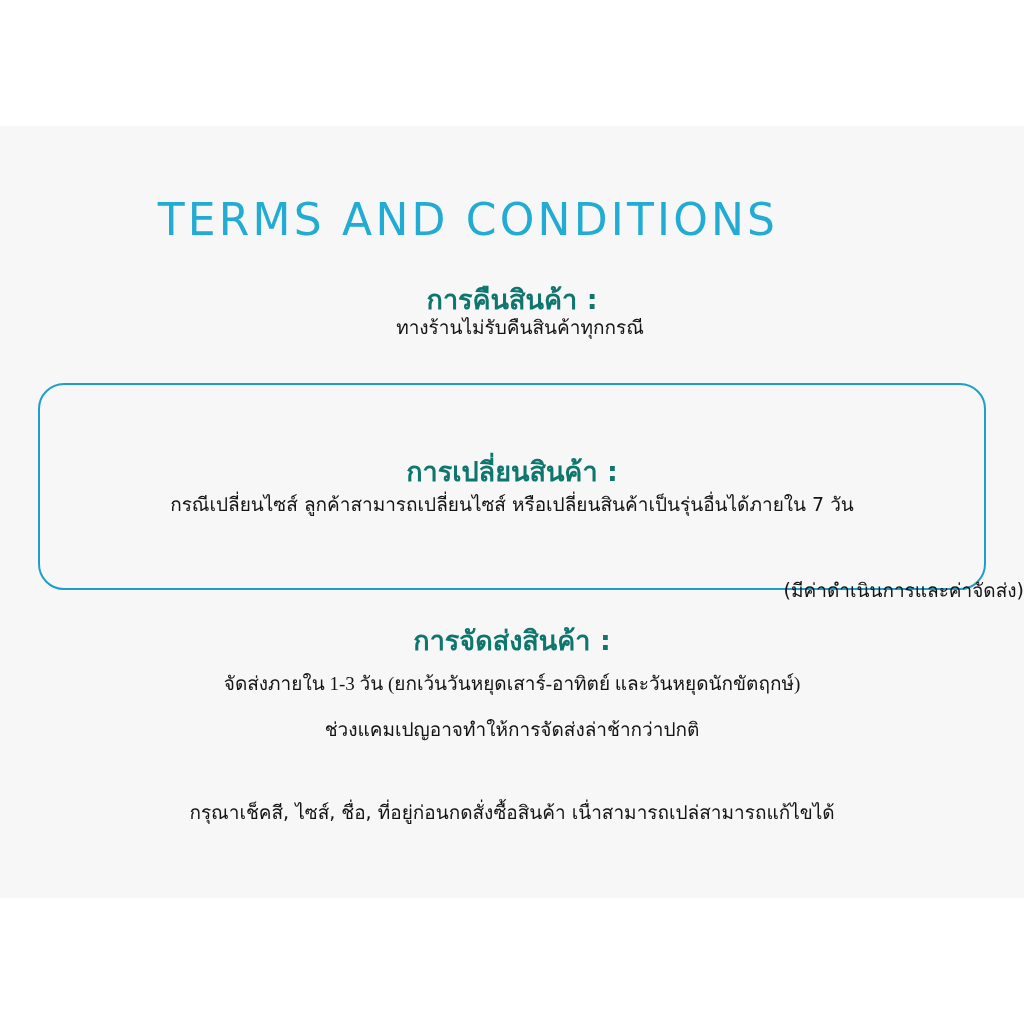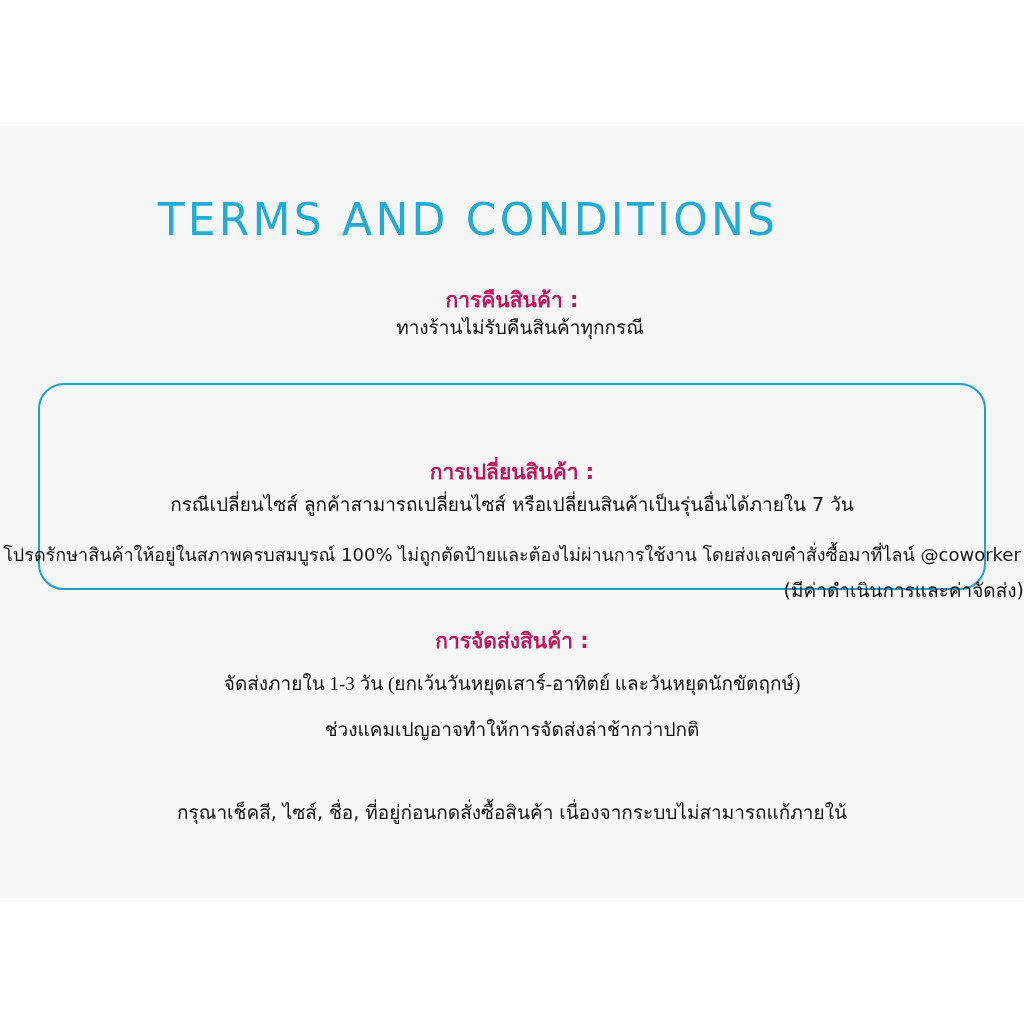--- a/index.html
+++ b/index.html
@@ -50,22 +50,22 @@
   
   .row {
     position: absolute;
     left: 0;
     width: 1024px;
     text-align: center;
     white-space: nowrap;
   }
 
   .heading {
-    color: #be185d;
-    font-size: 21px;
+    color: #0f766e;
+    font-size: 27px;
     font-weight: 700;
     line-height: 28px;
   }
 
   .body-text {
     color: #141414;
     font-size: 19px;
     font-weight: 400;
     line-height: 28px;
   }
@@ -117,25 +117,24 @@
   <div class="row heading y-return-heading">การคืนสินค้า :</div>
 
   <div class="row body-text y-return-body">ทางร้านไม่รับคืนสินค้าทุกกรณี</div>
 
   <div id="exchange-box"></div>
 
   <div class="row heading y-exchange-heading in-box">การเปลี่ยนสินค้า :</div>
 
   <div class="row body-text y-exchange-l1 in-box">กรณีเปลี่ยนไซส์ ลูกค้าสามารถเปลี่ยนไซส์ หรือเปลี่ยนสินค้าเป็นรุ่นอื่นได้ภายใน 7 วัน</div>
 
-  <div class="row body-text small y-exchange-l2 in-box">โปรดรักษาสินค้าให้อยู่ในสภาพครบสมบูรณ์ 100% ไม่ถูกตัดป้ายและต้องไม่ผ่านการใช้งาน โดยส่งเลขคำสั่งซื้อมาที่ไลน์ @coworker</div>
 
   <div class="row body-text y-exchange-l3 in-box">(มีค่าดำเนินการและค่าจัดส่ง)</div>
 
   <div class="row heading y-ship-heading">การจัดส่งสินค้า :</div>
 
   <div class="row body-text y-ship-l1">จัดส่งภายใน 1-3 วัน (ยกเว้นวันหยุดเสาร์-อาทิตย์ และวันหยุดนักขัตฤกษ์)</div>
 
   <div class="row body-text y-ship-l2">ช่วงแคมเปญอาจทำให้การจัดส่งล่าช้ากว่าปกติ</div>
 
-  <div class="row body-text y-note">กรุณาเช็คสี, ไซส์, ชื่อ, ที่อยู่ก่อนกดสั่งซื้อสินค้า เนื่องจากระบบไม่สามารถแก้ภายใน้</div>
+  <div class="row body-text y-note">กรุณาเช็คสี, ไซส์, ชื่อ, ที่อยู่ก่อนกดสั่งซื้อสินค้า เนื่าสามารถเปล่สามารถแก้ไขได้</div>
 
 </div>
 
 </body></html>

